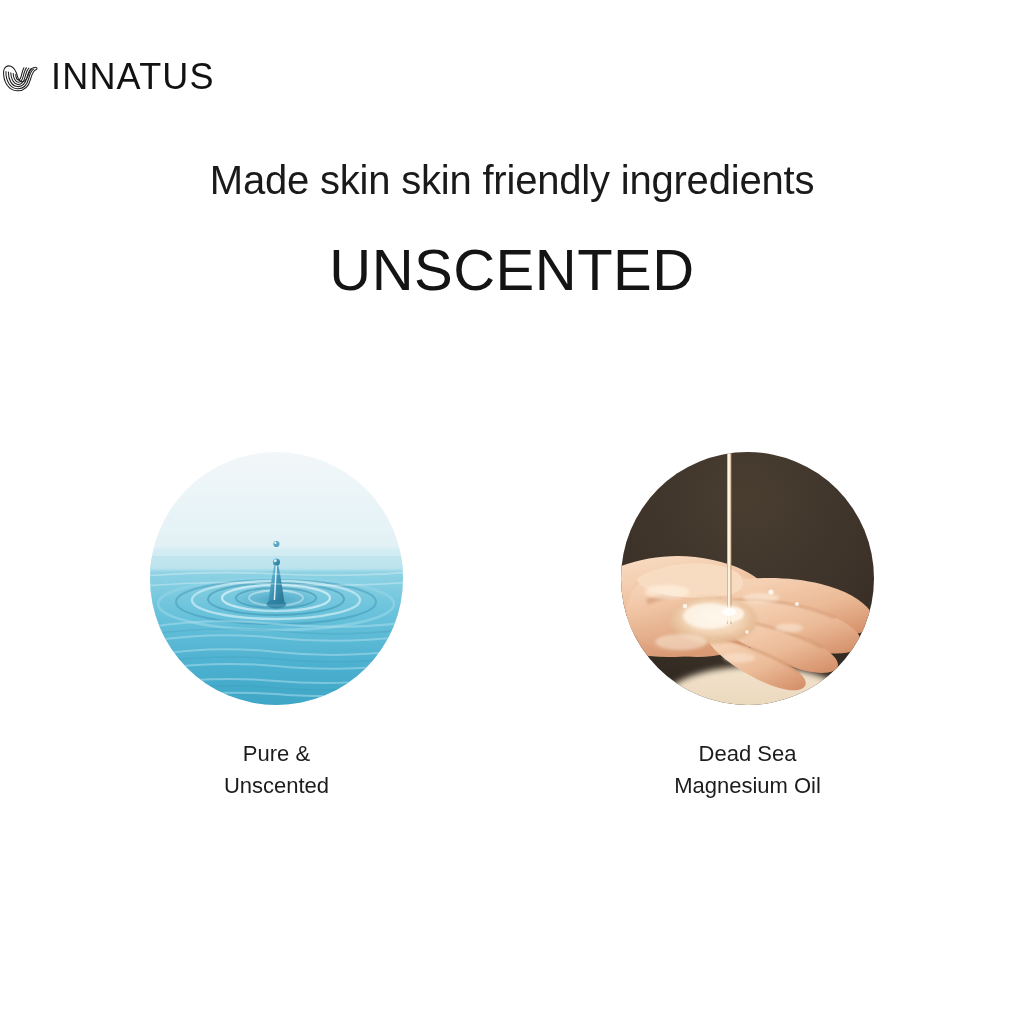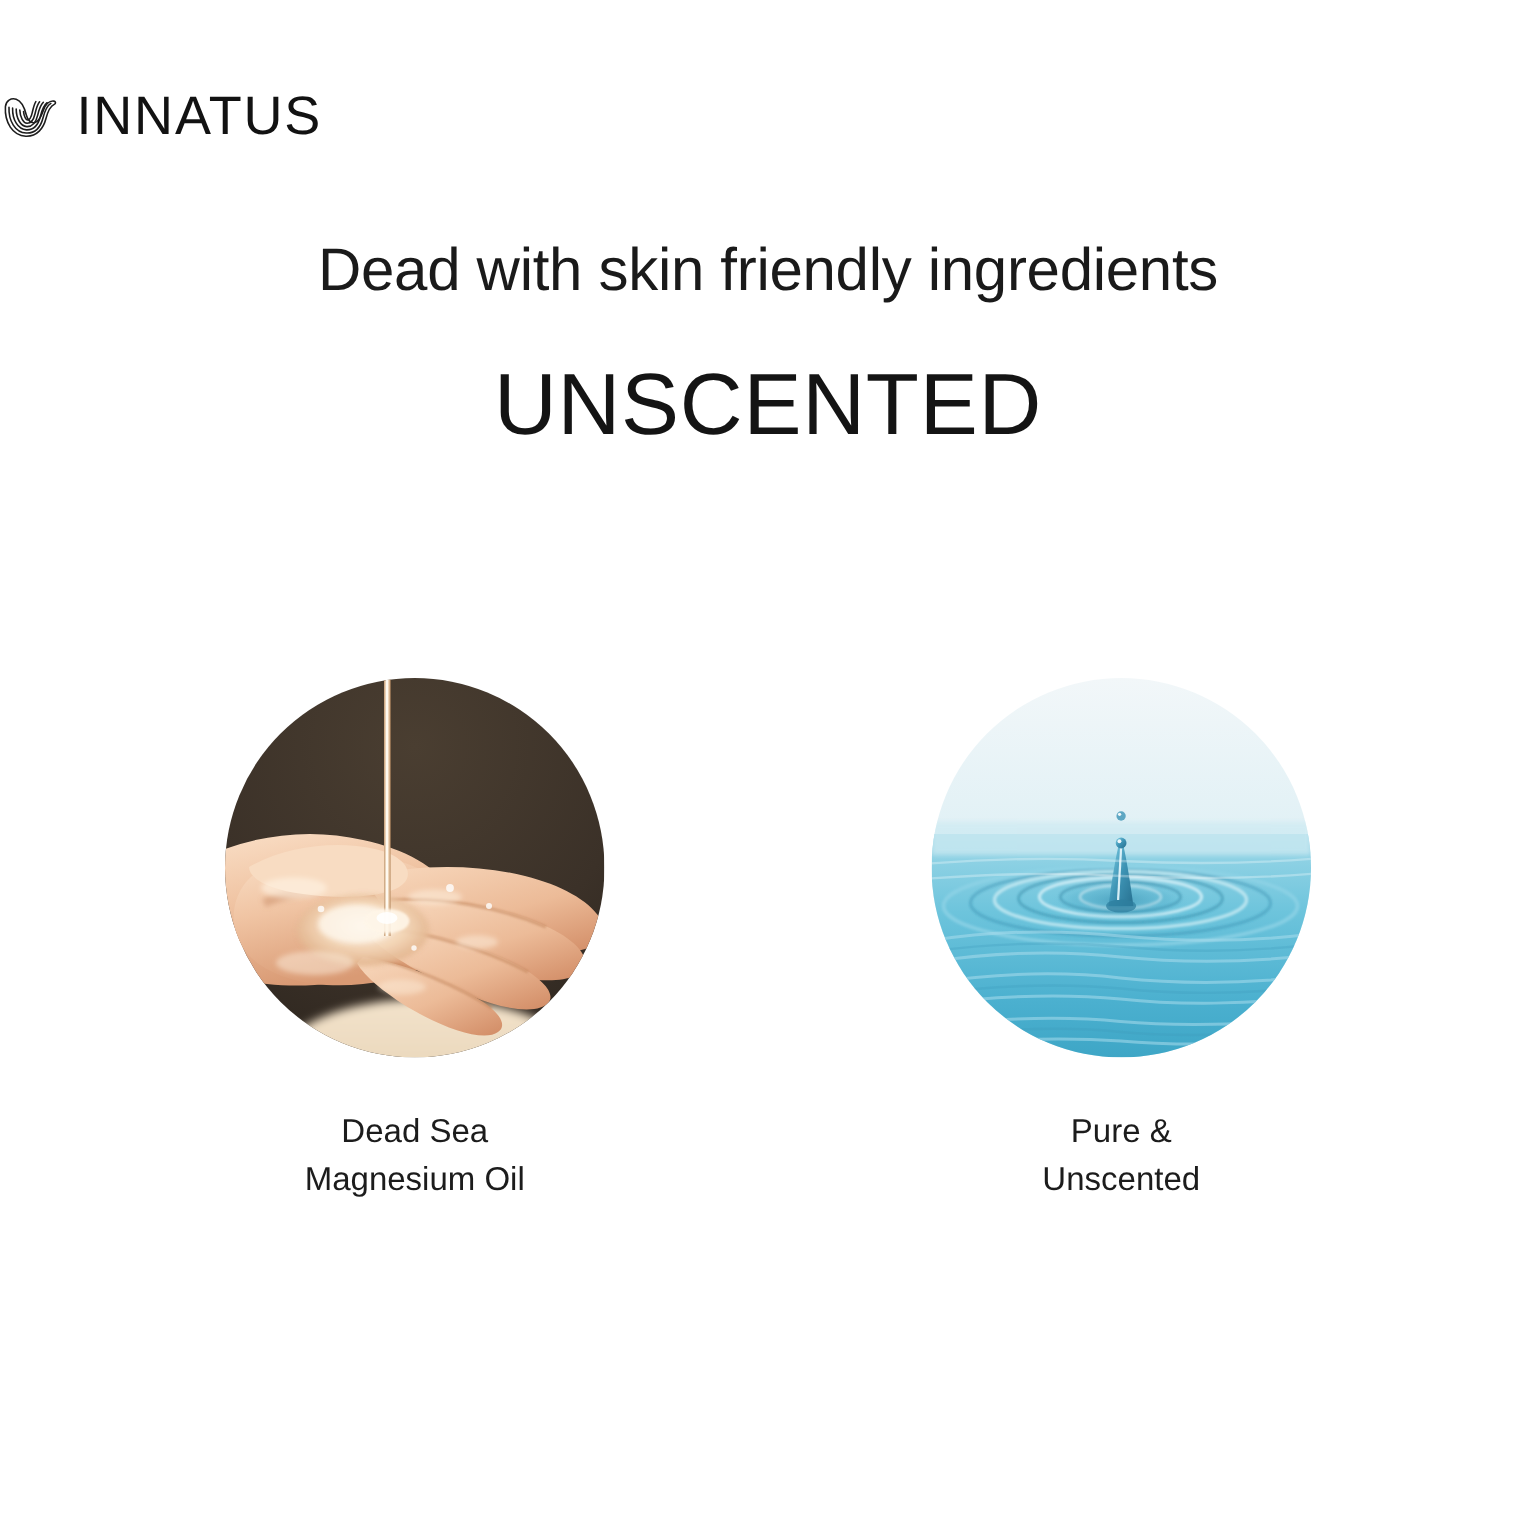--- a/index.html
+++ b/index.html
@@ -121,24 +121,111 @@
         <path d="M8.4 14.1 C8.2 21.8 12.0 28.3 17.6 28.6 C22.9 28.8 25.7 24.5 26.9 19.7 C27.8 16.0 28.9 12.4 31.4 10.5"></path>
         <path d="M10.8 14.7 C10.8 21.0 13.8 26.2 17.8 26.4 C22.0 26.6 24.1 23.0 25.1 18.9 C25.9 15.5 26.8 12.2 28.9 10.2"></path>
         <path d="M13.2 15.4 C13.4 20.3 15.6 24.1 18.0 24.2 C21.1 24.3 22.5 21.4 23.3 18.0 C24.0 15.0 24.7 12.0 26.4 9.9"></path>
         <path d="M15.7 16.4 C16.0 19.7 17.4 21.9 18.2 22.0 C20.2 22.1 20.9 19.8 21.5 17.1 C22.1 14.5 22.6 11.8 23.9 9.7"></path>
       </g>
     </svg>
   </span>
   <span class="brand-name">INNATUS</span>
 </div>
 
-<div class="headline">Dead with skin friendly ingredients</div>
+<div class="headline">Made skin skin friendly ingredients</div>
 <div class="subheadline">UNSCENTED</div>
 
 <div class="features">
+
+  <div class="feature">
+    <div class="feature-media">
+      <svg viewBox="0 0 253 253" preserveAspectRatio="xMidYMid slice" aria-hidden="true">
+        <defs>
+          <linearGradient id="skyGrad" x1="0%" y1="0%" x2="0%" y2="100%">
+            <stop offset="0%" stop-color="#f2f7f9"></stop>
+            <stop offset="45%" stop-color="#dff0f5"></stop>
+            <stop offset="100%" stop-color="#bde4ee"></stop>
+          </linearGradient>
+          <linearGradient id="waterGrad" x1="0%" y1="0%" x2="0%" y2="100%">
+            <stop offset="0%" stop-color="#9ed8e8"></stop>
+            <stop offset="35%" stop-color="#6dc4dc"></stop>
+            <stop offset="75%" stop-color="#4bb0cf"></stop>
+            <stop offset="100%" stop-color="#3ea6c6"></stop>
+          </linearGradient>
+          <radialGradient id="ripplePool" cx="50%" cy="50%" r="50%">
+            <stop offset="0%" stop-color="#2f86a8" stop-opacity="0.55"></stop>
+            <stop offset="70%" stop-color="#49a6c4" stop-opacity="0.25"></stop>
+            <stop offset="100%" stop-color="#6cc0d8" stop-opacity="0"></stop>
+          </radialGradient>
+          <linearGradient id="dropGrad" x1="0%" y1="0%" x2="100%" y2="100%">
+            <stop offset="0%" stop-color="#7fd0e6"></stop>
+            <stop offset="50%" stop-color="#3d93b4"></stop>
+            <stop offset="100%" stop-color="#27708f"></stop>
+          </linearGradient>
+          <filter id="w1">
+              <feGaussianBlur stdDeviation="0.7"></feGaussianBlur>
+            </filter>
+          <filter id="w2">
+              <feGaussianBlur stdDeviation="1.8"></feGaussianBlur>
+            </filter>
+        </defs>
+
+        <rect width="253" height="253" fill="url(#skyGrad)"></rect>
+
+        <rect x="0" y="104" width="253" height="149" fill="url(#waterGrad)"></rect>
+
+        <rect x="0" y="96" width="253" height="22" fill="#cdeaf2" opacity="0.75" filter="url(#w2)"></rect>
+
+        <g fill="none" filter="url(#w1)">
+          <ellipse cx="126" cy="152" rx="118" ry="26" stroke="#8fd3e6" stroke-opacity="0.75" stroke-width="2.6"></ellipse>
+          <ellipse cx="126" cy="150" rx="100" ry="22" stroke="#2e86a8" stroke-opacity="0.35" stroke-width="2.2"></ellipse>
+          <ellipse cx="126" cy="148" rx="84" ry="19" stroke="#bfe7f1" stroke-opacity="0.85" stroke-width="2.4"></ellipse>
+          <ellipse cx="126" cy="147" rx="68" ry="16" stroke="#2b7f9e" stroke-opacity="0.4" stroke-width="2"></ellipse>
+          <ellipse cx="126" cy="146" rx="54" ry="13" stroke="#d6f0f7" stroke-opacity="0.8" stroke-width="2.2"></ellipse>
+          <ellipse cx="126" cy="146" rx="40" ry="10" stroke="#2b7f9e" stroke-opacity="0.45" stroke-width="1.9"></ellipse>
+          <ellipse cx="126" cy="146" rx="27" ry="7.5" stroke="#e3f5fa" stroke-opacity="0.8" stroke-width="1.8"></ellipse>
+        </g>
+
+        <ellipse cx="126" cy="148" rx="46" ry="13" fill="url(#ripplePool)"></ellipse>
+
+        <path d="M118 152 C 120 136, 122 124, 124.6 112 L 128 112
+                 C 130.6 124, 132.4 136, 134.6 152 Z" fill="url(#dropGrad)"></path>
+        <ellipse cx="126.4" cy="152" rx="10" ry="4.4" fill="#2d7f9f" opacity="0.75"></ellipse>
+
+        <path d="M124.4 148 C 125.2 134, 125.8 122, 126.4 113" fill="none" stroke="#e8f8fd" stroke-opacity="0.9" stroke-width="1.5"></path>
+
+        <circle cx="126.4" cy="110" r="3.6" fill="url(#dropGrad)"></circle>
+        <circle cx="125.3" cy="108.8" r="1.3" fill="#ffffff" opacity="0.9"></circle>
+
+        <circle cx="126.4" cy="92" r="3.1" fill="#4f9fbe" opacity="0.9"></circle>
+        <circle cx="125.4" cy="90.9" r="1.1" fill="#ffffff" opacity="0.92"></circle>
+
+        <g fill="none" stroke="#a9ddec" stroke-opacity="0.55" stroke-width="2">
+          <path d="M-6 176 C 40 168, 86 168, 126 172 C 168 176, 214 176, 260 170"></path>
+          <path d="M-6 190 C 44 182, 90 182, 126 186 C 166 190, 212 190, 260 184"></path>
+          <path d="M-6 204 C 46 196, 92 196, 126 200 C 164 204, 212 204, 260 198"></path>
+          <path d="M-6 218 C 48 211, 94 211, 126 214 C 162 218, 212 218, 260 212"></path>
+          <path d="M-6 232 C 50 226, 96 226, 126 229 C 160 232, 212 232, 260 226"></path>
+          <path d="M-6 245 C 52 240, 98 240, 126 242 C 158 245, 212 245, 260 240"></path>
+        </g>
+        <g fill="none" stroke="#3c9cbc" stroke-opacity="0.28" stroke-width="1.6">
+          <path d="M-6 183 C 44 176, 90 176, 126 179 C 166 183, 212 183, 260 177"></path>
+          <path d="M-6 211 C 48 204, 94 204, 126 207 C 164 211, 212 211, 260 205"></path>
+          <path d="M-6 239 C 52 233, 98 233, 126 236 C 158 239, 212 239, 260 233"></path>
+        </g>
+
+        <g fill="none" stroke="#ffffff" stroke-opacity="0.3" stroke-width="1.6">
+          <path d="M-6 124 C 44 120, 92 120, 126 122 C 168 124, 214 124, 260 120"></path>
+          <path d="M-6 134 C 46 130, 94 130, 126 132 C 166 134, 214 134, 260 130"></path>
+        </g>
+      </svg>
+    </div>
+    <div class="feature-caption">Pure &amp;
+Unscented</div>
+  </div>
 
   <div class="feature">
     <div class="feature-media">
       <svg viewBox="0 0 253 253" preserveAspectRatio="xMidYMid slice" aria-hidden="true">
         <defs>
           <radialGradient id="bgDark" cx="50%" cy="18%" r="95%">
             <stop offset="0%" stop-color="#4a3e31"></stop>
             <stop offset="60%" stop-color="#3b3128"></stop>
             <stop offset="100%" stop-color="#2b241d"></stop>
           </radialGradient>
@@ -234,100 +321,13 @@
           <circle cx="126" cy="180" r="1.8"></circle>
         </g>
 
         <rect width="253" height="253" fill="none"></rect>
       </svg>
     </div>
     <div class="feature-caption">Dead Sea
 Magnesium Oil</div>
   </div>
 
-  <div class="feature">
-    <div class="feature-media">
-      <svg viewBox="0 0 253 253" preserveAspectRatio="xMidYMid slice" aria-hidden="true">
-        <defs>
-          <linearGradient id="skyGrad" x1="0%" y1="0%" x2="0%" y2="100%">
-            <stop offset="0%" stop-color="#f2f7f9"></stop>
-            <stop offset="45%" stop-color="#dff0f5"></stop>
-            <stop offset="100%" stop-color="#bde4ee"></stop>
-          </linearGradient>
-          <linearGradient id="waterGrad" x1="0%" y1="0%" x2="0%" y2="100%">
-            <stop offset="0%" stop-color="#9ed8e8"></stop>
-            <stop offset="35%" stop-color="#6dc4dc"></stop>
-            <stop offset="75%" stop-color="#4bb0cf"></stop>
-            <stop offset="100%" stop-color="#3ea6c6"></stop>
-          </linearGradient>
-          <radialGradient id="ripplePool" cx="50%" cy="50%" r="50%">
-            <stop offset="0%" stop-color="#2f86a8" stop-opacity="0.55"></stop>
-            <stop offset="70%" stop-color="#49a6c4" stop-opacity="0.25"></stop>
-            <stop offset="100%" stop-color="#6cc0d8" stop-opacity="0"></stop>
-          </radialGradient>
-          <linearGradient id="dropGrad" x1="0%" y1="0%" x2="100%" y2="100%">
-            <stop offset="0%" stop-color="#7fd0e6"></stop>
-            <stop offset="50%" stop-color="#3d93b4"></stop>
-            <stop offset="100%" stop-color="#27708f"></stop>
-          </linearGradient>
-          <filter id="w1">
-              <feGaussianBlur stdDeviation="0.7"></feGaussianBlur>
-            </filter>
-          <filter id="w2">
-              <feGaussianBlur stdDeviation="1.8"></feGaussianBlur>
-            </filter>
-        </defs>
-
-        <rect width="253" height="253" fill="url(#skyGrad)"></rect>
-
-        <rect x="0" y="104" width="253" height="149" fill="url(#waterGrad)"></rect>
-
-        <rect x="0" y="96" width="253" height="22" fill="#cdeaf2" opacity="0.75" filter="url(#w2)"></rect>
-
-        <g fill="none" filter="url(#w1)">
-          <ellipse cx="126" cy="152" rx="118" ry="26" stroke="#8fd3e6" stroke-opacity="0.75" stroke-width="2.6"></ellipse>
-          <ellipse cx="126" cy="150" rx="100" ry="22" stroke="#2e86a8" stroke-opacity="0.35" stroke-width="2.2"></ellipse>
-          <ellipse cx="126" cy="148" rx="84" ry="19" stroke="#bfe7f1" stroke-opacity="0.85" stroke-width="2.4"></ellipse>
-          <ellipse cx="126" cy="147" rx="68" ry="16" stroke="#2b7f9e" stroke-opacity="0.4" stroke-width="2"></ellipse>
-          <ellipse cx="126" cy="146" rx="54" ry="13" stroke="#d6f0f7" stroke-opacity="0.8" stroke-width="2.2"></ellipse>
-          <ellipse cx="126" cy="146" rx="40" ry="10" stroke="#2b7f9e" stroke-opacity="0.45" stroke-width="1.9"></ellipse>
-          <ellipse cx="126" cy="146" rx="27" ry="7.5" stroke="#e3f5fa" stroke-opacity="0.8" stroke-width="1.8"></ellipse>
-        </g>
-
-        <ellipse cx="126" cy="148" rx="46" ry="13" fill="url(#ripplePool)"></ellipse>
-
-        <path d="M118 152 C 120 136, 122 124, 124.6 112 L 128 112
-                 C 130.6 124, 132.4 136, 134.6 152 Z" fill="url(#dropGrad)"></path>
-        <ellipse cx="126.4" cy="152" rx="10" ry="4.4" fill="#2d7f9f" opacity="0.75"></ellipse>
-
-        <path d="M124.4 148 C 125.2 134, 125.8 122, 126.4 113" fill="none" stroke="#e8f8fd" stroke-opacity="0.9" stroke-width="1.5"></path>
-
-        <circle cx="126.4" cy="110" r="3.6" fill="url(#dropGrad)"></circle>
-        <circle cx="125.3" cy="108.8" r="1.3" fill="#ffffff" opacity="0.9"></circle>
-
-        <circle cx="126.4" cy="92" r="3.1" fill="#4f9fbe" opacity="0.9"></circle>
-        <circle cx="125.4" cy="90.9" r="1.1" fill="#ffffff" opacity="0.92"></circle>
-
-        <g fill="none" stroke="#a9ddec" stroke-opacity="0.55" stroke-width="2">
-          <path d="M-6 176 C 40 168, 86 168, 126 172 C 168 176, 214 176, 260 170"></path>
-          <path d="M-6 190 C 44 182, 90 182, 126 186 C 166 190, 212 190, 260 184"></path>
-          <path d="M-6 204 C 46 196, 92 196, 126 200 C 164 204, 212 204, 260 198"></path>
-          <path d="M-6 218 C 48 211, 94 211, 126 214 C 162 218, 212 218, 260 212"></path>
-          <path d="M-6 232 C 50 226, 96 226, 126 229 C 160 232, 212 232, 260 226"></path>
-          <path d="M-6 245 C 52 240, 98 240, 126 242 C 158 245, 212 245, 260 240"></path>
-        </g>
-        <g fill="none" stroke="#3c9cbc" stroke-opacity="0.28" stroke-width="1.6">
-          <path d="M-6 183 C 44 176, 90 176, 126 179 C 166 183, 212 183, 260 177"></path>
-          <path d="M-6 211 C 48 204, 94 204, 126 207 C 164 211, 212 211, 260 205"></path>
-          <path d="M-6 239 C 52 233, 98 233, 126 236 C 158 239, 212 239, 260 233"></path>
-        </g>
-
-        <g fill="none" stroke="#ffffff" stroke-opacity="0.3" stroke-width="1.6">
-          <path d="M-6 124 C 44 120, 92 120, 126 122 C 168 124, 214 124, 260 120"></path>
-          <path d="M-6 134 C 46 130, 94 130, 126 132 C 166 134, 214 134, 260 130"></path>
-        </g>
-      </svg>
-    </div>
-    <div class="feature-caption">Pure &amp;
-Unscented</div>
-  </div>
-
 </div>
 
 </body></html>

